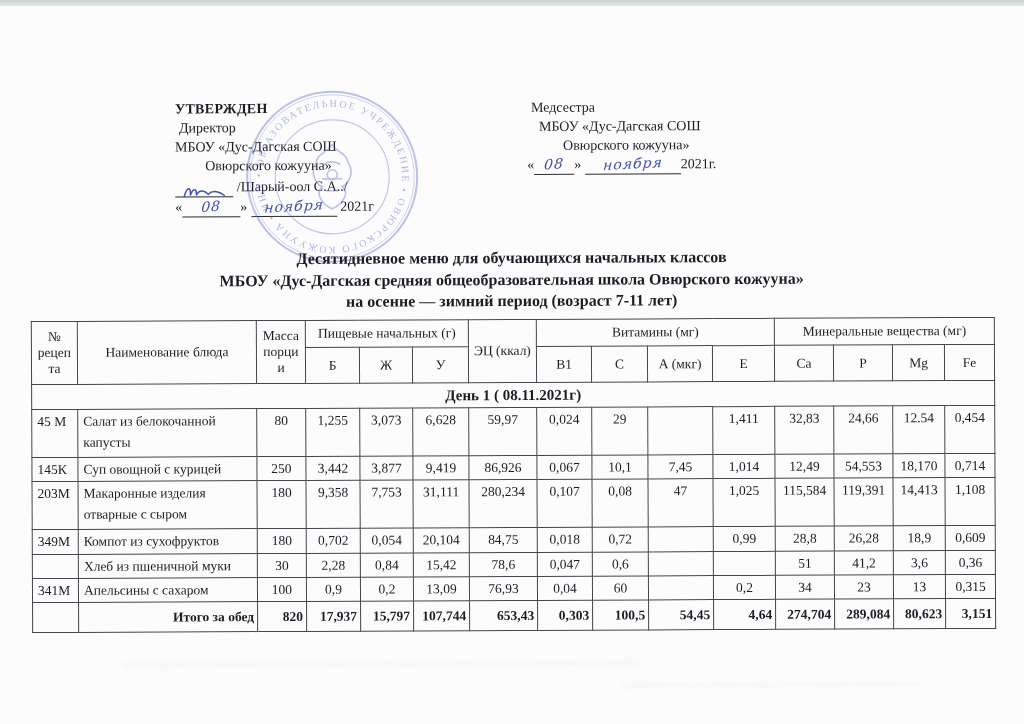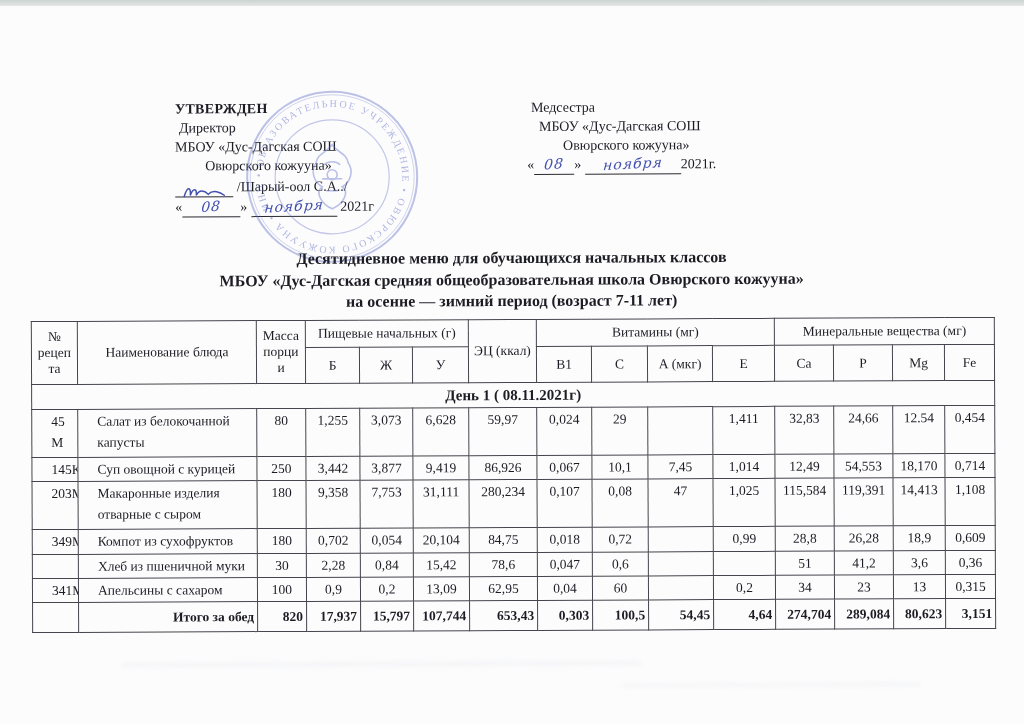--- a/index.html
+++ b/index.html
@@ -60,21 +60,21 @@
     text-align: center;
     overflow: hidden;
   }
   .menu-table thead th {
     font-weight: normal; vertical-align: middle;
     overflow-wrap: break-word; line-height: 16px;
   }
   .menu-table thead tr.group-row { height: 27px; }
   .menu-table thead tr.sub-row { height: 36px; }
   .menu-table tbody td { vertical-align: top; line-height: 21px; }
-  .menu-table td.cell-name, .menu-table td.cell-code { text-align: left; padding-left: 19px; }
+  .menu-table td.cell-name, .menu-table td.cell-code { text-align: left; padding-left: 5px; }
   .menu-table tr.day-row td {
     font-weight: bold; font-size: 15px; height: 24px; line-height: 22px; text-align: center;
   }
   .menu-table tr.totals-row td { font-weight: bold; vertical-align: middle; text-align: right; }
 
   
   .scan-artifact { position: absolute; background: #b9bcc2; opacity: 0.10; filter: blur(2px); border-radius: 3px; }
 </style>
 </head>
 <body>
@@ -268,21 +268,21 @@
             <td>3,6</td>
             <td>0,36</td>
           </tr>
           <tr style="height: 24px;">
             <td class="cell-code">341М</td>
             <td class="cell-name">Апельсины с сахаром</td>
             <td>100</td>
             <td>0,9</td>
             <td>0,2</td>
             <td>13,09</td>
-            <td>62,95</td>
+            <td>76,93</td>
             <td>0,04</td>
             <td>60</td>
             <td></td>
             <td>0,2</td>
             <td>34</td>
             <td>23</td>
             <td>13</td>
             <td>0,315</td>
           </tr>
           <tr class="totals-row" style="height: 30px;">

